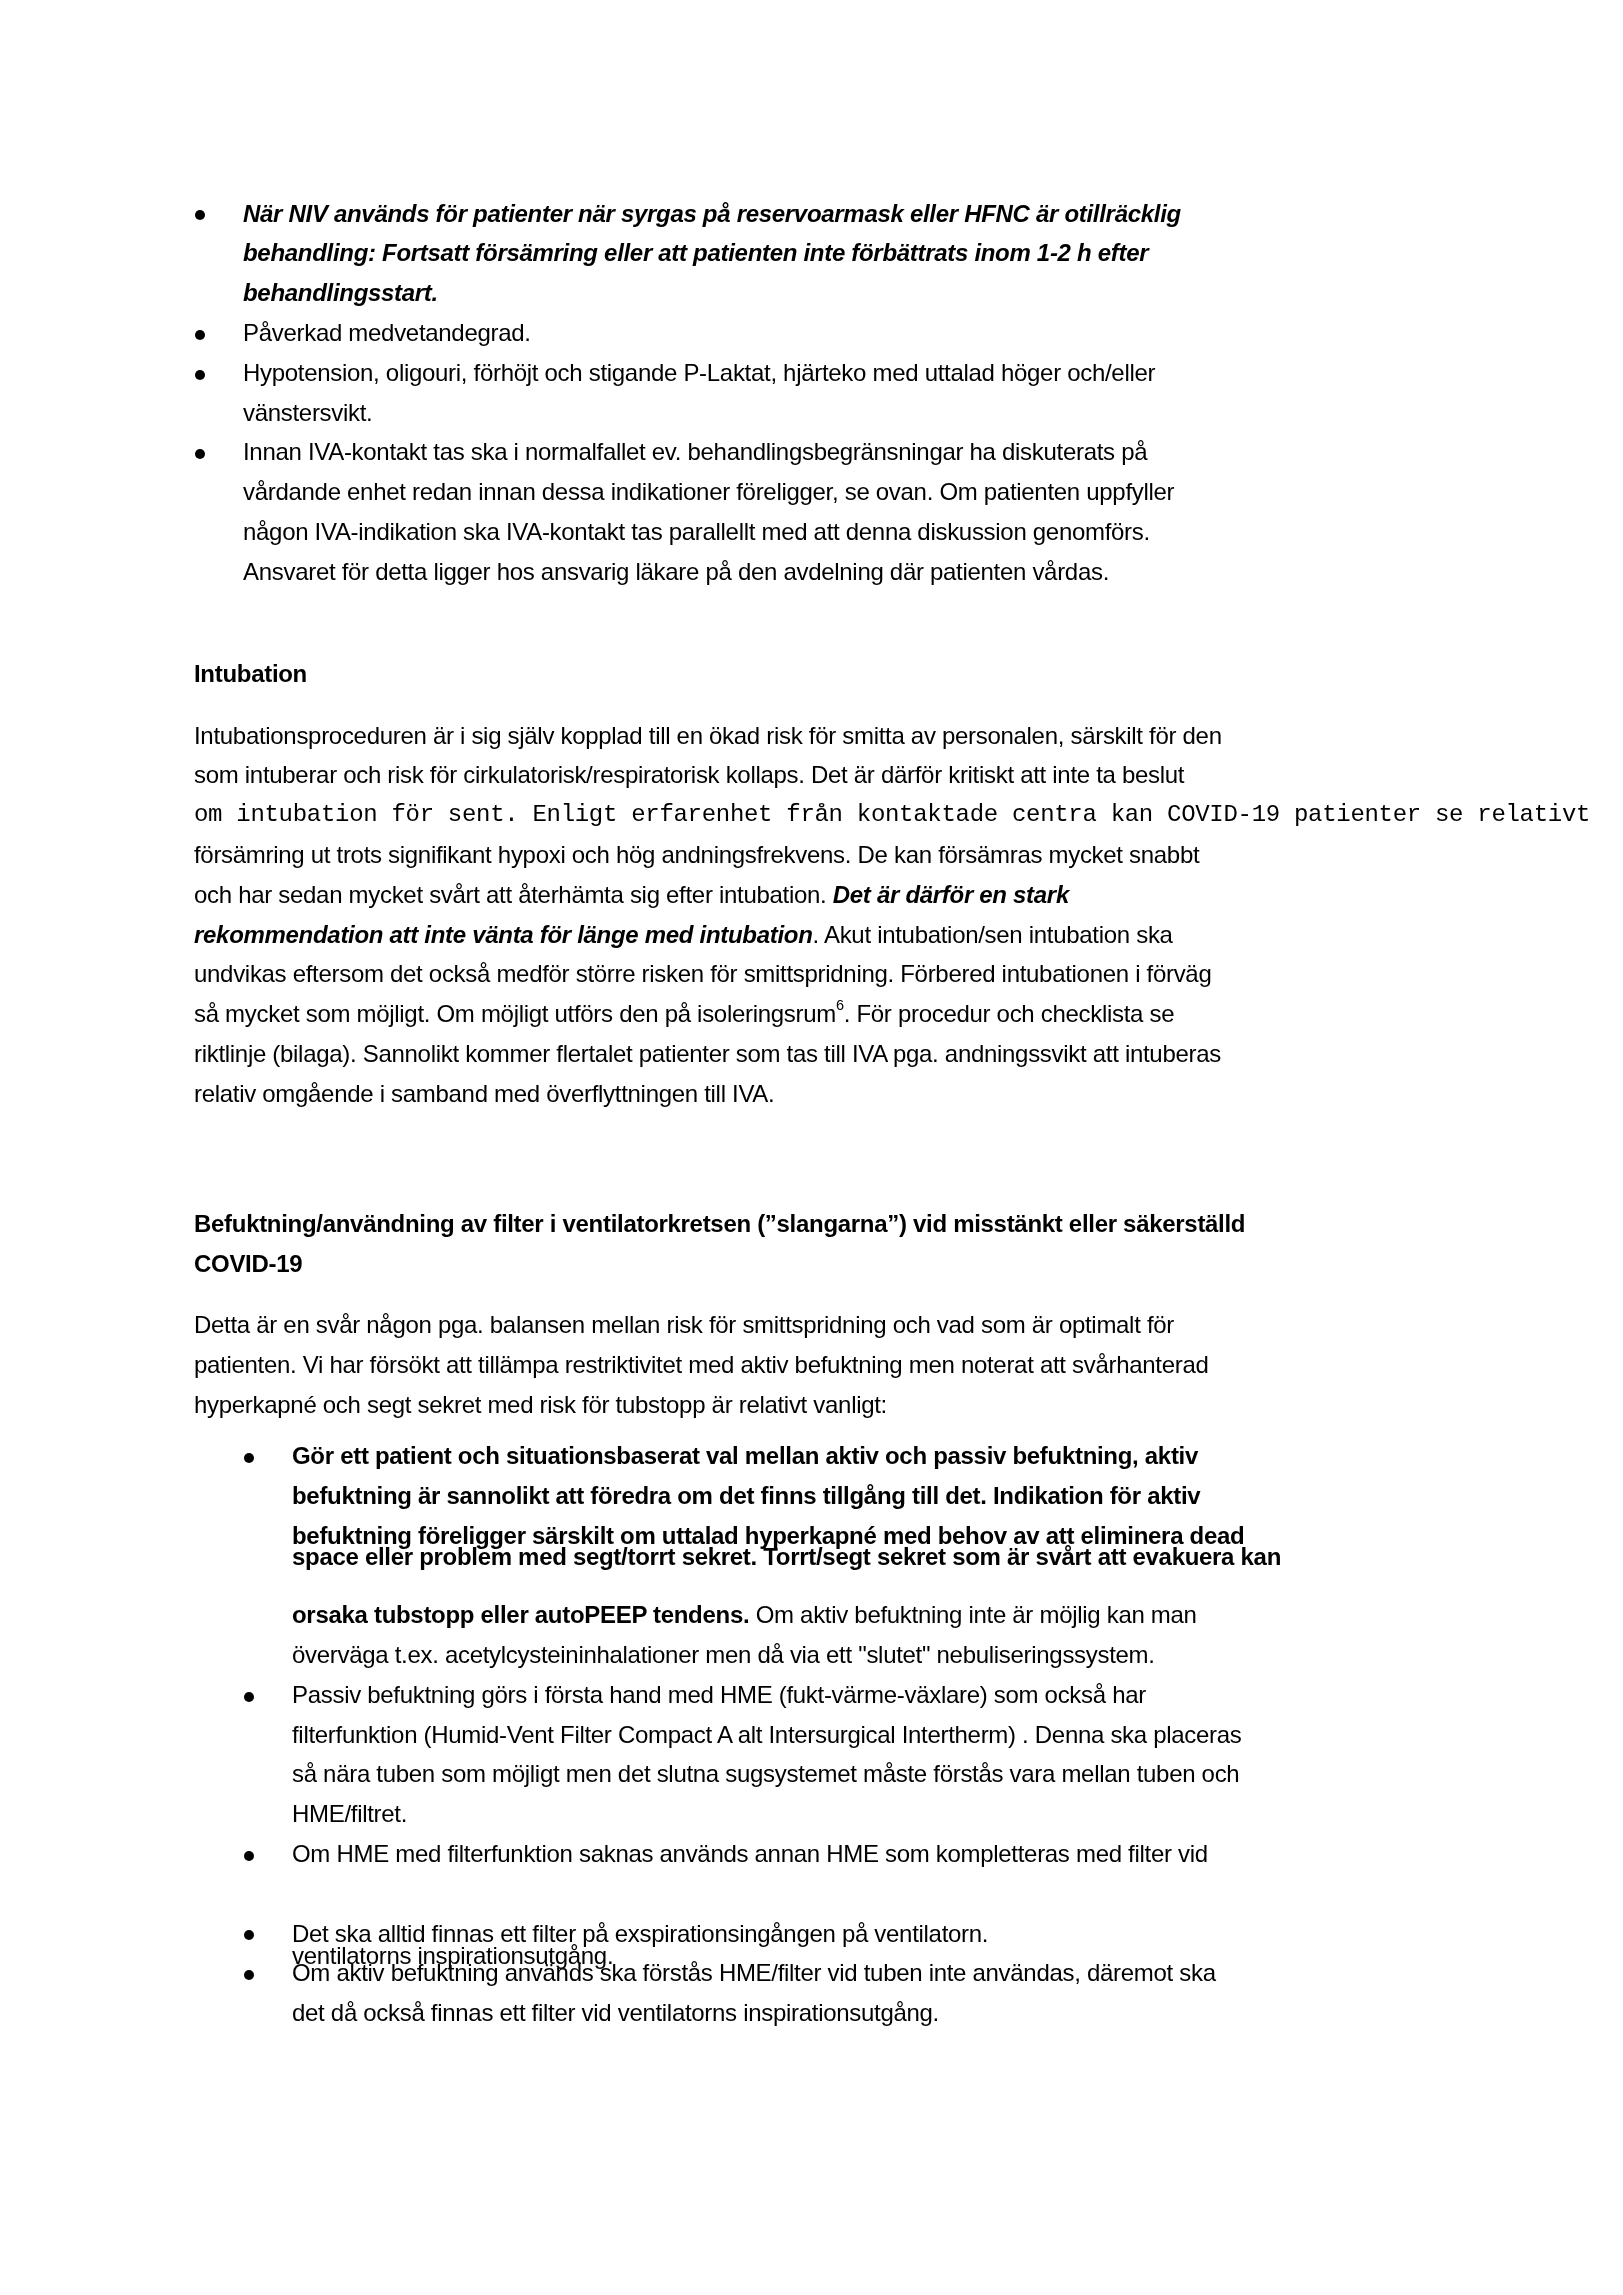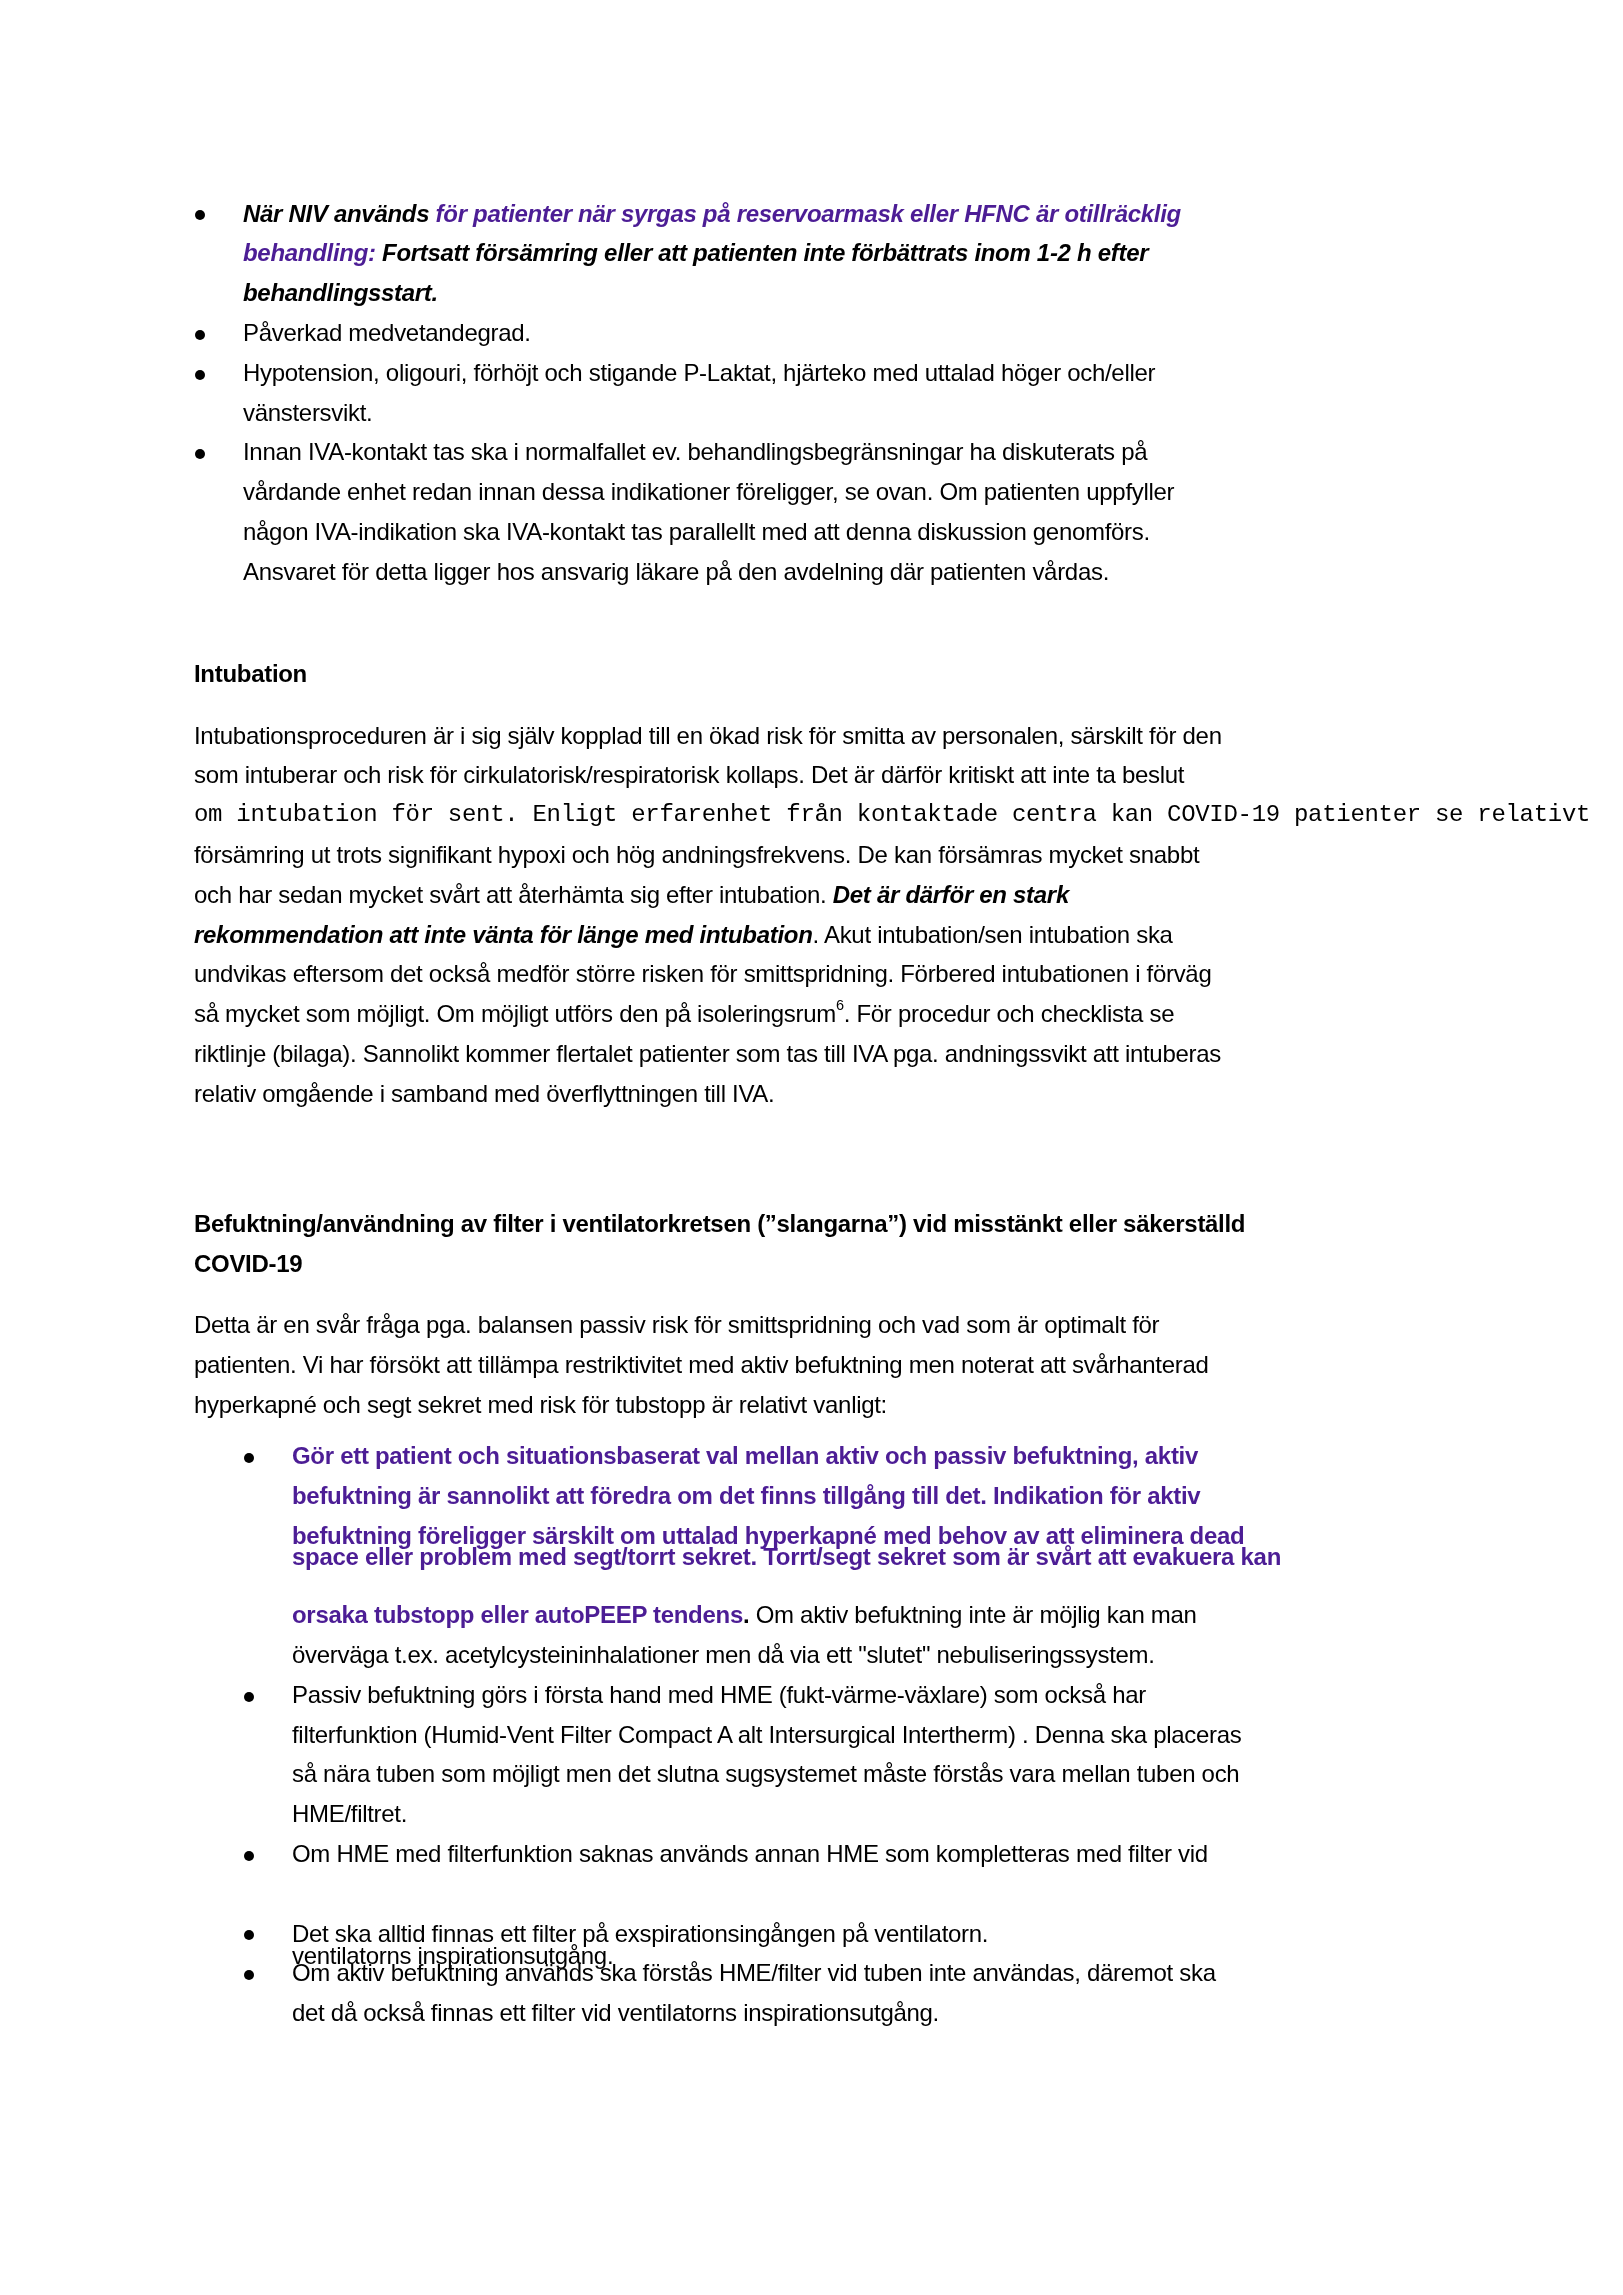--- a/index.html
+++ b/index.html
@@ -3,21 +3,21 @@
 <meta charset="utf-8">
 <style>
   html, body { margin: 0; padding: 0; background: #ffffff; }
   body { width: 1623px; height: 2295px; position: relative; overflow: hidden;
          font-family: "Liberation Sans", "DejaVu Sans", sans-serif; color: #000; }
   .page { position: absolute; left: 0; top: 0; width: 1623px; height: 2295px; }
   .line { position: absolute; white-space: nowrap; font-size: 24px; line-height: 40px; letter-spacing: -0.3px; }
   .bullet { position: absolute; width: 10px; height: 10px; border-radius: 50%; background: #000; }
   .b { font-weight: bold; }
   .i { font-style: italic; }
-  .red { color: #4c1d95; }
+  .red { color: #000000; }
   .heading { font-weight: bold; }
   sup { font-size: 14.5px; line-height: 0; position: relative; top: -3.1px; }
 </style>
 </head>
 <body>
 
 <div class="page">
 
   <div>
     <span class="bullet" style="left:195px; top:210px;"></span>
@@ -60,21 +60,21 @@
       <span>så mycket som möjligt. Om möjligt utförs den på isoleringsrum</span><sup>6</sup><span>. För procedur och checklista se</span>
     </div>
     <div class="line" style="left:194px; top:1034px;">riktlinje (bilaga). Sannolikt kommer flertalet patienter som tas till IVA pga. andningssvikt att intuberas</div>
     <div class="line" style="left:194px; top:1074px;">relativ omgående i samband med överflyttningen till IVA.</div>
   </div>
 
   <div>
     <div class="line heading" style="left:194px; top:1204px;">Befuktning/användning av filter i ventilatorkretsen (”slangarna”) vid misstänkt eller säkerställd</div>
     <div class="line heading" style="left:194px; top:1244px;text-align:center;">COVID-19</div>
 
-    <div class="line" style="left:194px; top:1305px;">Detta är en svår fråga pga. balansen passiv risk för smittspridning och vad som är optimalt för</div>
+    <div class="line" style="left:194px; top:1305px;">Detta är en svår någon pga. balansen mellan risk för smittspridning och vad som är optimalt för</div>
     <div class="line" style="left:194px; top:1345px;">patienten. Vi har försökt att tillämpa restriktivitet med aktiv befuktning men noterat att svårhanterad</div>
     <div class="line" style="left:194px; top:1385px;">hyperkapné och segt sekret med risk för tubstopp är relativt vanligt:</div>
 
     <span class="bullet" style="left:244px; top:1453px;"></span>
     <div class="line b red" style="left:292px; top:1436px;">Gör ett patient och situationsbaserat val mellan aktiv och passiv befuktning, aktiv</div>
     <div class="line b red" style="left:292px; top:1476px;">befuktning är sannolikt att föredra om det finns tillgång till det. Indikation för aktiv</div>
     <div class="line b red" style="left:292px; top:1516px;">befuktning föreligger särskilt om uttalad hyperkapné med behov av att eliminera dead</div>
     <div class="line b red" style="left:292px; top:1537px;">space eller problem med segt/torrt sekret. Torrt/segt sekret som är svårt att evakuera kan</div>
     <div class="line" style="left:292px; top:1595px;">
       <span class="b red">orsaka tubstopp eller autoPEEP tendens</span><span class="b">.</span><span> Om aktiv befuktning inte är möjlig kan man</span>

